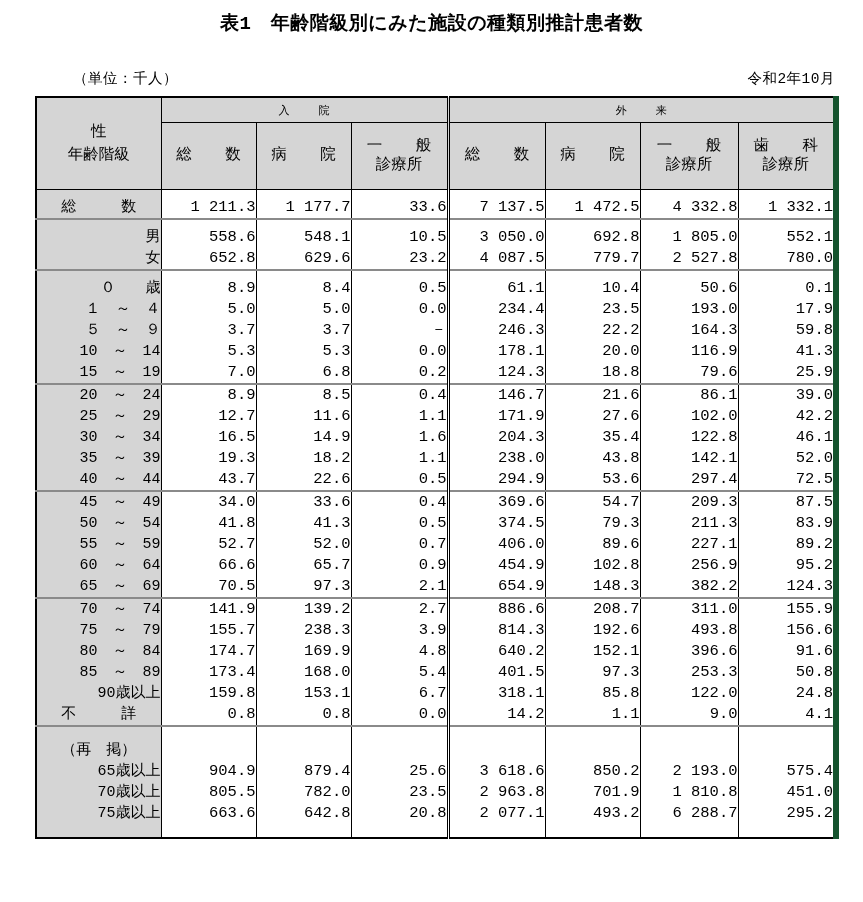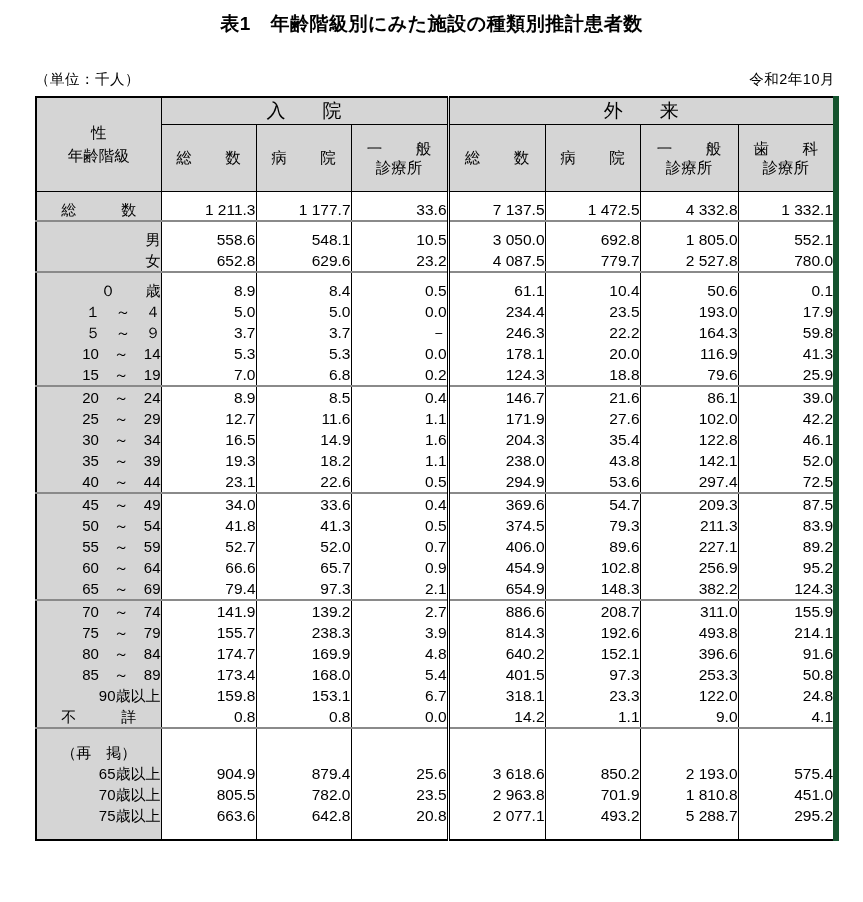--- a/index.html
+++ b/index.html
@@ -13,20 +13,21 @@
     font-family: "Liberation Sans", "DejaVu Sans", sans-serif;
     color: #000000;
     -webkit-font-smoothing: none;
   }
 
   .page {
     position: relative;
     width: 863px;
     height: 902px;
     box-sizing: border-box;
+    font-family: Liberation Mono, monospace;
   }
 
   
   .title {
     text-align: center;
     font-size: 19px;
     font-weight: bold;
     letter-spacing: 0.5px;
     padding-top: 13px;
     line-height: 1.2;
@@ -37,21 +38,21 @@
     position: absolute;
     top: 72px;
     left: 35px;
     width: 800px;
     display: flex;
     justify-content: space-between;
     align-items: flex-end;
     font-size: 14.5px;
     line-height: 1.1;
   }
-  .caption-left { letter-spacing: 0.5px; }
+  .caption-left { letter-spacing: 0.5px; margin-left: 38px; }
   .caption-right { letter-spacing: 0.5px; }
 
   
   .tbl-wrap {
     position: absolute;
     top: 96px;
     left: 35px;
     width: 800px;
   }
   table.main {
@@ -75,21 +76,21 @@
   .b-thin-b  { border-bottom: 1px solid #000; }
   .b-dbl-l   { border-left: 3px double #000; }
 
   
   .hdr {
     background: #d5d5d5;
     text-align: center;
   }
   .hdr-grp {
     height: 24px;
-    font-size: 19px;
+    font-size: 11px;
     letter-spacing: 9px;
     text-indent: 9px;
   }
   .hdr-sub {
     height: 66px;
     font-size: 15.5px;
     line-height: 1.25;
   }
   .sp3 { letter-spacing: 9px; text-indent: 9px; }
 
@@ -346,21 +347,21 @@
             <td class="num b-thin-r">19.3</td>
             <td class="num b-thin-r">18.2</td>
             <td class="num b-thin-r">1.1</td>
             <td class="num b-dbl-l b-thin-r">238.0</td>
             <td class="num b-thin-r">43.8</td>
             <td class="num b-thin-r">142.1</td>
             <td class="num b-outer-r">52.0</td>
           </tr>
           <tr class="gsep">
             <td class="lbl b-outer-l b-thin-r">40　～　44</td>
-            <td class="num b-thin-r">23.1</td>
+            <td class="num b-thin-r">43.7</td>
             <td class="num b-thin-r">22.6</td>
             <td class="num b-thin-r">0.5</td>
             <td class="num b-dbl-l b-thin-r">294.9</td>
             <td class="num b-thin-r">53.6</td>
             <td class="num b-thin-r">297.4</td>
             <td class="num b-outer-r">72.5</td>
           </tr>
           <tr>
             <td class="lbl b-outer-l b-thin-r">45　～　49</td>
             <td class="num b-thin-r">34.0</td>
@@ -396,21 +397,21 @@
             <td class="num b-thin-r">66.6</td>
             <td class="num b-thin-r">65.7</td>
             <td class="num b-thin-r">0.9</td>
             <td class="num b-dbl-l b-thin-r">454.9</td>
             <td class="num b-thin-r">102.8</td>
             <td class="num b-thin-r">256.9</td>
             <td class="num b-outer-r">95.2</td>
           </tr>
           <tr class="gsep">
             <td class="lbl b-outer-l b-thin-r">65　～　69</td>
-            <td class="num b-thin-r">79.4</td>
+            <td class="num b-thin-r">70.5</td>
             <td class="num b-thin-r">97.3</td>
             <td class="num b-thin-r">2.1</td>
             <td class="num b-dbl-l b-thin-r">654.9</td>
             <td class="num b-thin-r">148.3</td>
             <td class="num b-thin-r">382.2</td>
             <td class="num b-outer-r">124.3</td>
           </tr>
           <tr>
             <td class="lbl b-outer-l b-thin-r">70　～　74</td>
             <td class="num b-thin-r">141.9</td>
@@ -422,21 +423,21 @@
             <td class="num b-outer-r">155.9</td>
           </tr>
           <tr>
             <td class="lbl b-outer-l b-thin-r">75　～　79</td>
             <td class="num b-thin-r">155.7</td>
             <td class="num b-thin-r">238.3</td>
             <td class="num b-thin-r">3.9</td>
             <td class="num b-dbl-l b-thin-r">814.3</td>
             <td class="num b-thin-r">192.6</td>
             <td class="num b-thin-r">493.8</td>
-            <td class="num b-outer-r">214.1</td>
+            <td class="num b-outer-r">156.6</td>
           </tr>
           <tr>
             <td class="lbl b-outer-l b-thin-r">80　～　84</td>
             <td class="num b-thin-r">174.7</td>
             <td class="num b-thin-r">169.9</td>
             <td class="num b-thin-r">4.8</td>
             <td class="num b-dbl-l b-thin-r">640.2</td>
             <td class="num b-thin-r">152.1</td>
             <td class="num b-thin-r">396.6</td>
             <td class="num b-outer-r">91.6</td>
@@ -450,21 +451,21 @@
             <td class="num b-thin-r">97.3</td>
             <td class="num b-thin-r">253.3</td>
             <td class="num b-outer-r">50.8</td>
           </tr>
           <tr>
             <td class="lbl b-outer-l b-thin-r">90歳以上</td>
             <td class="num b-thin-r">159.8</td>
             <td class="num b-thin-r">153.1</td>
             <td class="num b-thin-r">6.7</td>
             <td class="num b-dbl-l b-thin-r">318.1</td>
-            <td class="num b-thin-r">23.3</td>
+            <td class="num b-thin-r">85.8</td>
             <td class="num b-thin-r">122.0</td>
             <td class="num b-outer-r">24.8</td>
           </tr>
           <tr class="gsep">
             <td class="lbl-c b-outer-l b-thin-r">不　　　詳</td>
             <td class="num b-thin-r">0.8</td>
             <td class="num b-thin-r">0.8</td>
             <td class="num b-thin-r">0.0</td>
             <td class="num b-dbl-l b-thin-r">14.2</td>
             <td class="num b-thin-r">1.1</td>
@@ -511,21 +512,21 @@
             <td class="num b-thin-r">1 810.8</td>
             <td class="num b-outer-r">451.0</td>
           </tr>
           <tr>
             <td class="lbl b-outer-l b-thin-r">75歳以上</td>
             <td class="num b-thin-r">663.6</td>
             <td class="num b-thin-r">642.8</td>
             <td class="num b-thin-r">20.8</td>
             <td class="num b-dbl-l b-thin-r">2 077.1</td>
             <td class="num b-thin-r">493.2</td>
-            <td class="num b-thin-r">5 288.7</td>
+            <td class="num b-thin-r">6 288.7</td>
             <td class="num b-outer-r">295.2</td>
           </tr>
           <tr class="sp-row sp-row-lg">
             <td class="lbl-blank b-outer-l b-thin-r" style="border-bottom: 2px solid rgb(0, 0, 0);"></td>
             <td class="num-blank b-thin-r" style="border-bottom: 2px solid rgb(0, 0, 0);"></td>
             <td class="num-blank b-thin-r" style="border-bottom: 2px solid rgb(0, 0, 0);"></td>
             <td class="num-blank" style="border-bottom: 2px solid rgb(0, 0, 0);"></td>
             <td class="num-blank b-dbl-l b-thin-r" style="border-bottom: 2px solid rgb(0, 0, 0);"></td>
             <td class="num-blank b-thin-r" style="border-bottom: 2px solid rgb(0, 0, 0);"></td>
             <td class="num-blank b-thin-r" style="border-bottom: 2px solid rgb(0, 0, 0);"></td>

